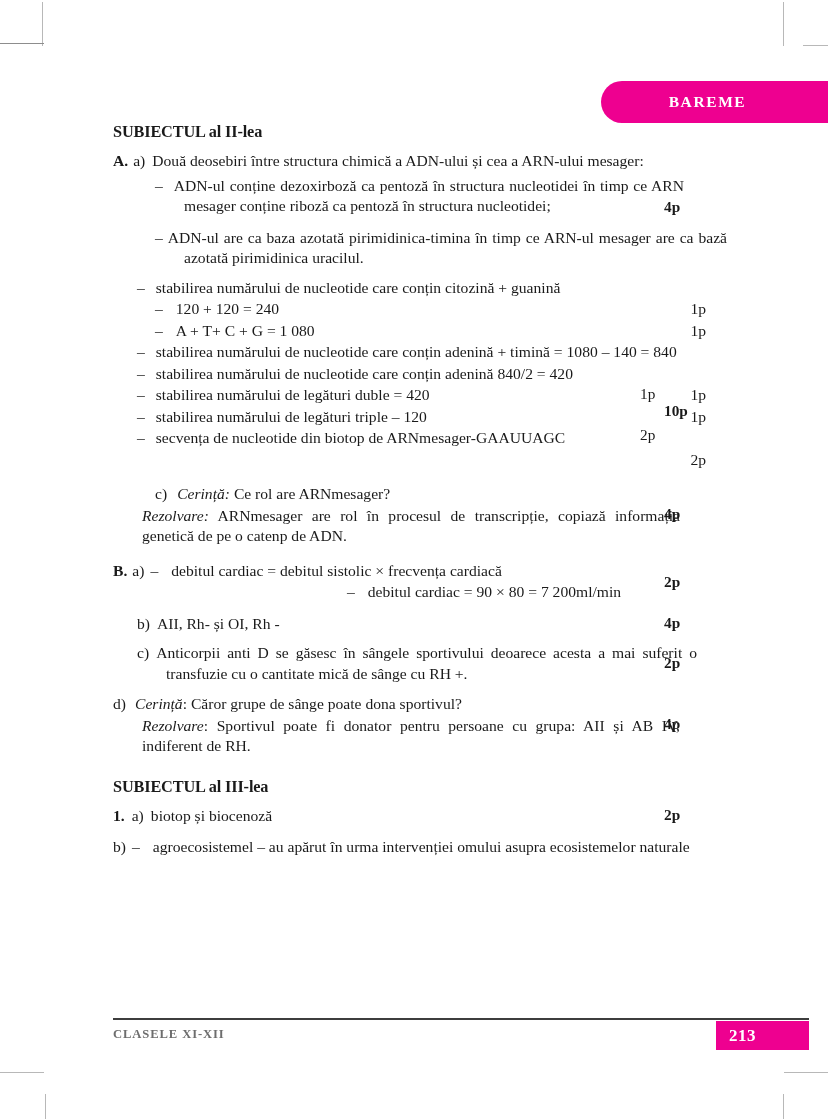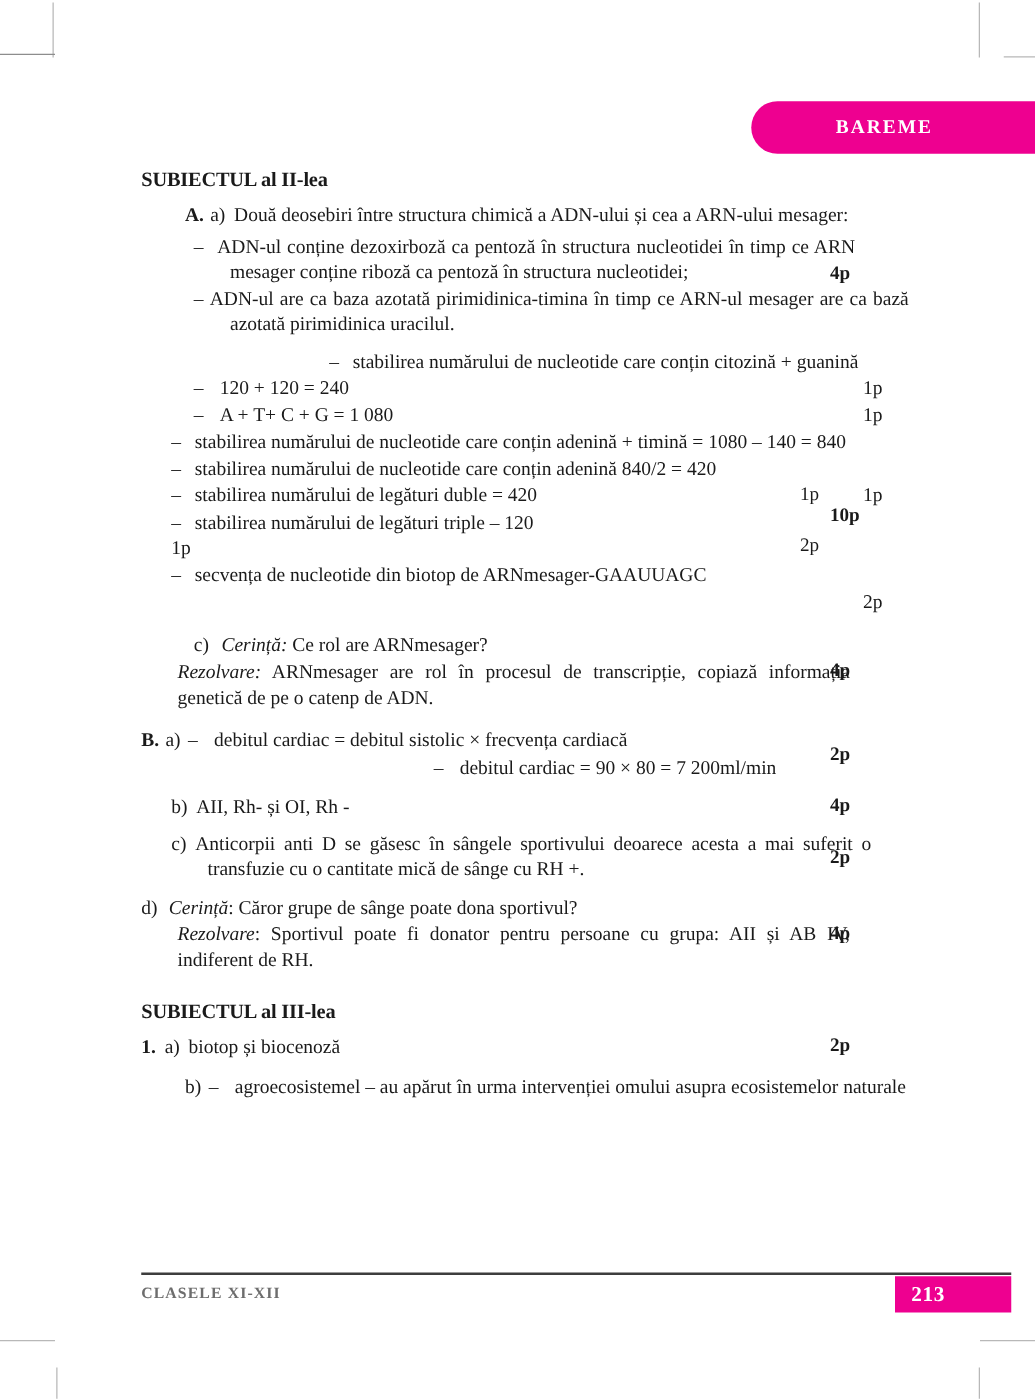--- a/index.html
+++ b/index.html
@@ -44,21 +44,21 @@
     align-items: center;
     justify-content: center;
     padding-right: 14px;
     box-sizing: border-box;
   }
 
   
   #page-body {
     position: absolute;
     left: 113px;
-    top: 134px;
+    top: 122px;
     width: 700px;
   }
 
   .subject-heading {
     font-weight: bold;
     font-size: 16.3px;
     margin: 0 0 9px 0;
     letter-spacing: -0.15px;
   }
   .subject-heading.second { margin-top: 20px; }
@@ -85,21 +85,20 @@
   .just { text-align: justify; text-align-last: left; }
 
   
   .lbl-bold { font-weight: bold; }
   .ital { font-style: italic; }
 
   
   .hang {
     padding-left: 46px;
     text-indent: -46px;
-    margin-left: 35px;
   }
   .hang2 {
     padding-left: 29px;
     text-indent: -29px;
     margin-left: 42px;
   }
   .ind-24 { margin-left: 24px; }
   .ind-42 { margin-left: 42px; }
 
   
@@ -182,28 +181,28 @@
     <b class="lbl-bold">A.</b><span style="display:inline-block;width:5px;"></span><span>a)</span><span style="display:inline-block;width:7px;"></span><span>Două deosebiri între structura chimică a ADN-ului și cea a ARN-ului mesager:</span>
   </div>
 
   <div class="row" style="margin-top:4px;">
     <div class="txt blk just hang2 ind-42" style="width:500px;">
       <span>–</span><span style="display:inline-block;width:11px;"></span><span>ADN-ul conține dezoxirboză ca pentoză în structura nucleotidei în timp ce ARN mesager  conține riboză  ca pentoză în structura nucleotidei;</span>
     </div>
     <div class="pts" style="position:absolute; left:551px; top:22px;">4p</div>
   </div>
 
-  <div class="blk just hang2 ind-42" style="width:543px; margin-top:1px;">
+  <div class="blk just hang2 ind-42" style="width:543px; margin-top:11px;">
     <span>–</span><span style="display:inline-block;width:5px;"></span><span>ADN-ul are ca baza azotată pirimidinica-timina în timp ce ARN-ul mesager are ca bază azotată pirimidinica uracilul.</span>
   </div>
 
   <div style="position:relative; margin-top:9px;">
 
 
-    <div class="blk hang2 ind-24" style="margin-top:1px;text-align:center;">
+    <div class="blk hang2 ind-24" style="margin-top:1px;">
       <span>–</span><span style="display:inline-block;width:11px;"></span><span>stabilirea numărului de nucleotide care conțin citozină + guanină</span>
     </div>
 
     <div class="blk line-score ind-42" style="width:551px; margin-top:1px;">
       <span class="ls-txt"><span>–</span><span style="display:inline-block;width:13px;"></span><span>120 + 120 = 240</span></span>
       <span class="ls-pt">1p</span>
     </div>
     <div class="blk line-score ind-42" style="width:551px; margin-top:1px;">
       <span class="ls-txt"><span>–</span><span style="display:inline-block;width:13px;"></span><span>A + T+ C + G = 1 080</span></span>
       <span class="ls-pt">1p</span>
@@ -217,21 +216,21 @@
     <div class="blk hang2 ind-24" style="width:527px; margin-top:1px;">
       <span>–</span><span style="display:inline-block;width:11px;"></span><span>stabilirea numărului de nucleotide care conțin adenină 840/2 = 420</span>
     </div>
     <div class="abs-pt" style="left:527px; top:148px; font-weight:normal;">2p</div>
 
     <div class="blk line-score ind-24" style="width:569px; margin-top:1px;">
       <span class="ls-txt"><span>–</span><span style="display:inline-block;width:11px;"></span><span>stabilirea numărului de legături duble = 420</span></span>
       <span class="ls-pt">1p</span>
     </div>
 
-    <div class="blk line-score ind-24" style="width:569px; margin-top:1px;flex-direction:column;">
+    <div class="blk line-score ind-24" style="width:569px; margin-top:1px;">
       <span class="ls-txt"><span>–</span><span style="display:inline-block;width:11px;"></span><span>stabilirea numărului de legături triple – 120</span></span>
       <span class="ls-pt">1p</span>
     </div>
 
     <div class="blk ind-24" style="margin-top:1px;">
       <span>–</span><span style="display:inline-block;width:11px;"></span><span>secvența de nucleotide din biotop de ARNmesager-GAAUUAGC</span>
     </div>
     <div class="blk" style="text-align:right; width:569px; margin-left:24px; margin-top:1px;">2p</div>
 
     <div class="abs-pt" style="left:551px; top:124px;">10p</div>

